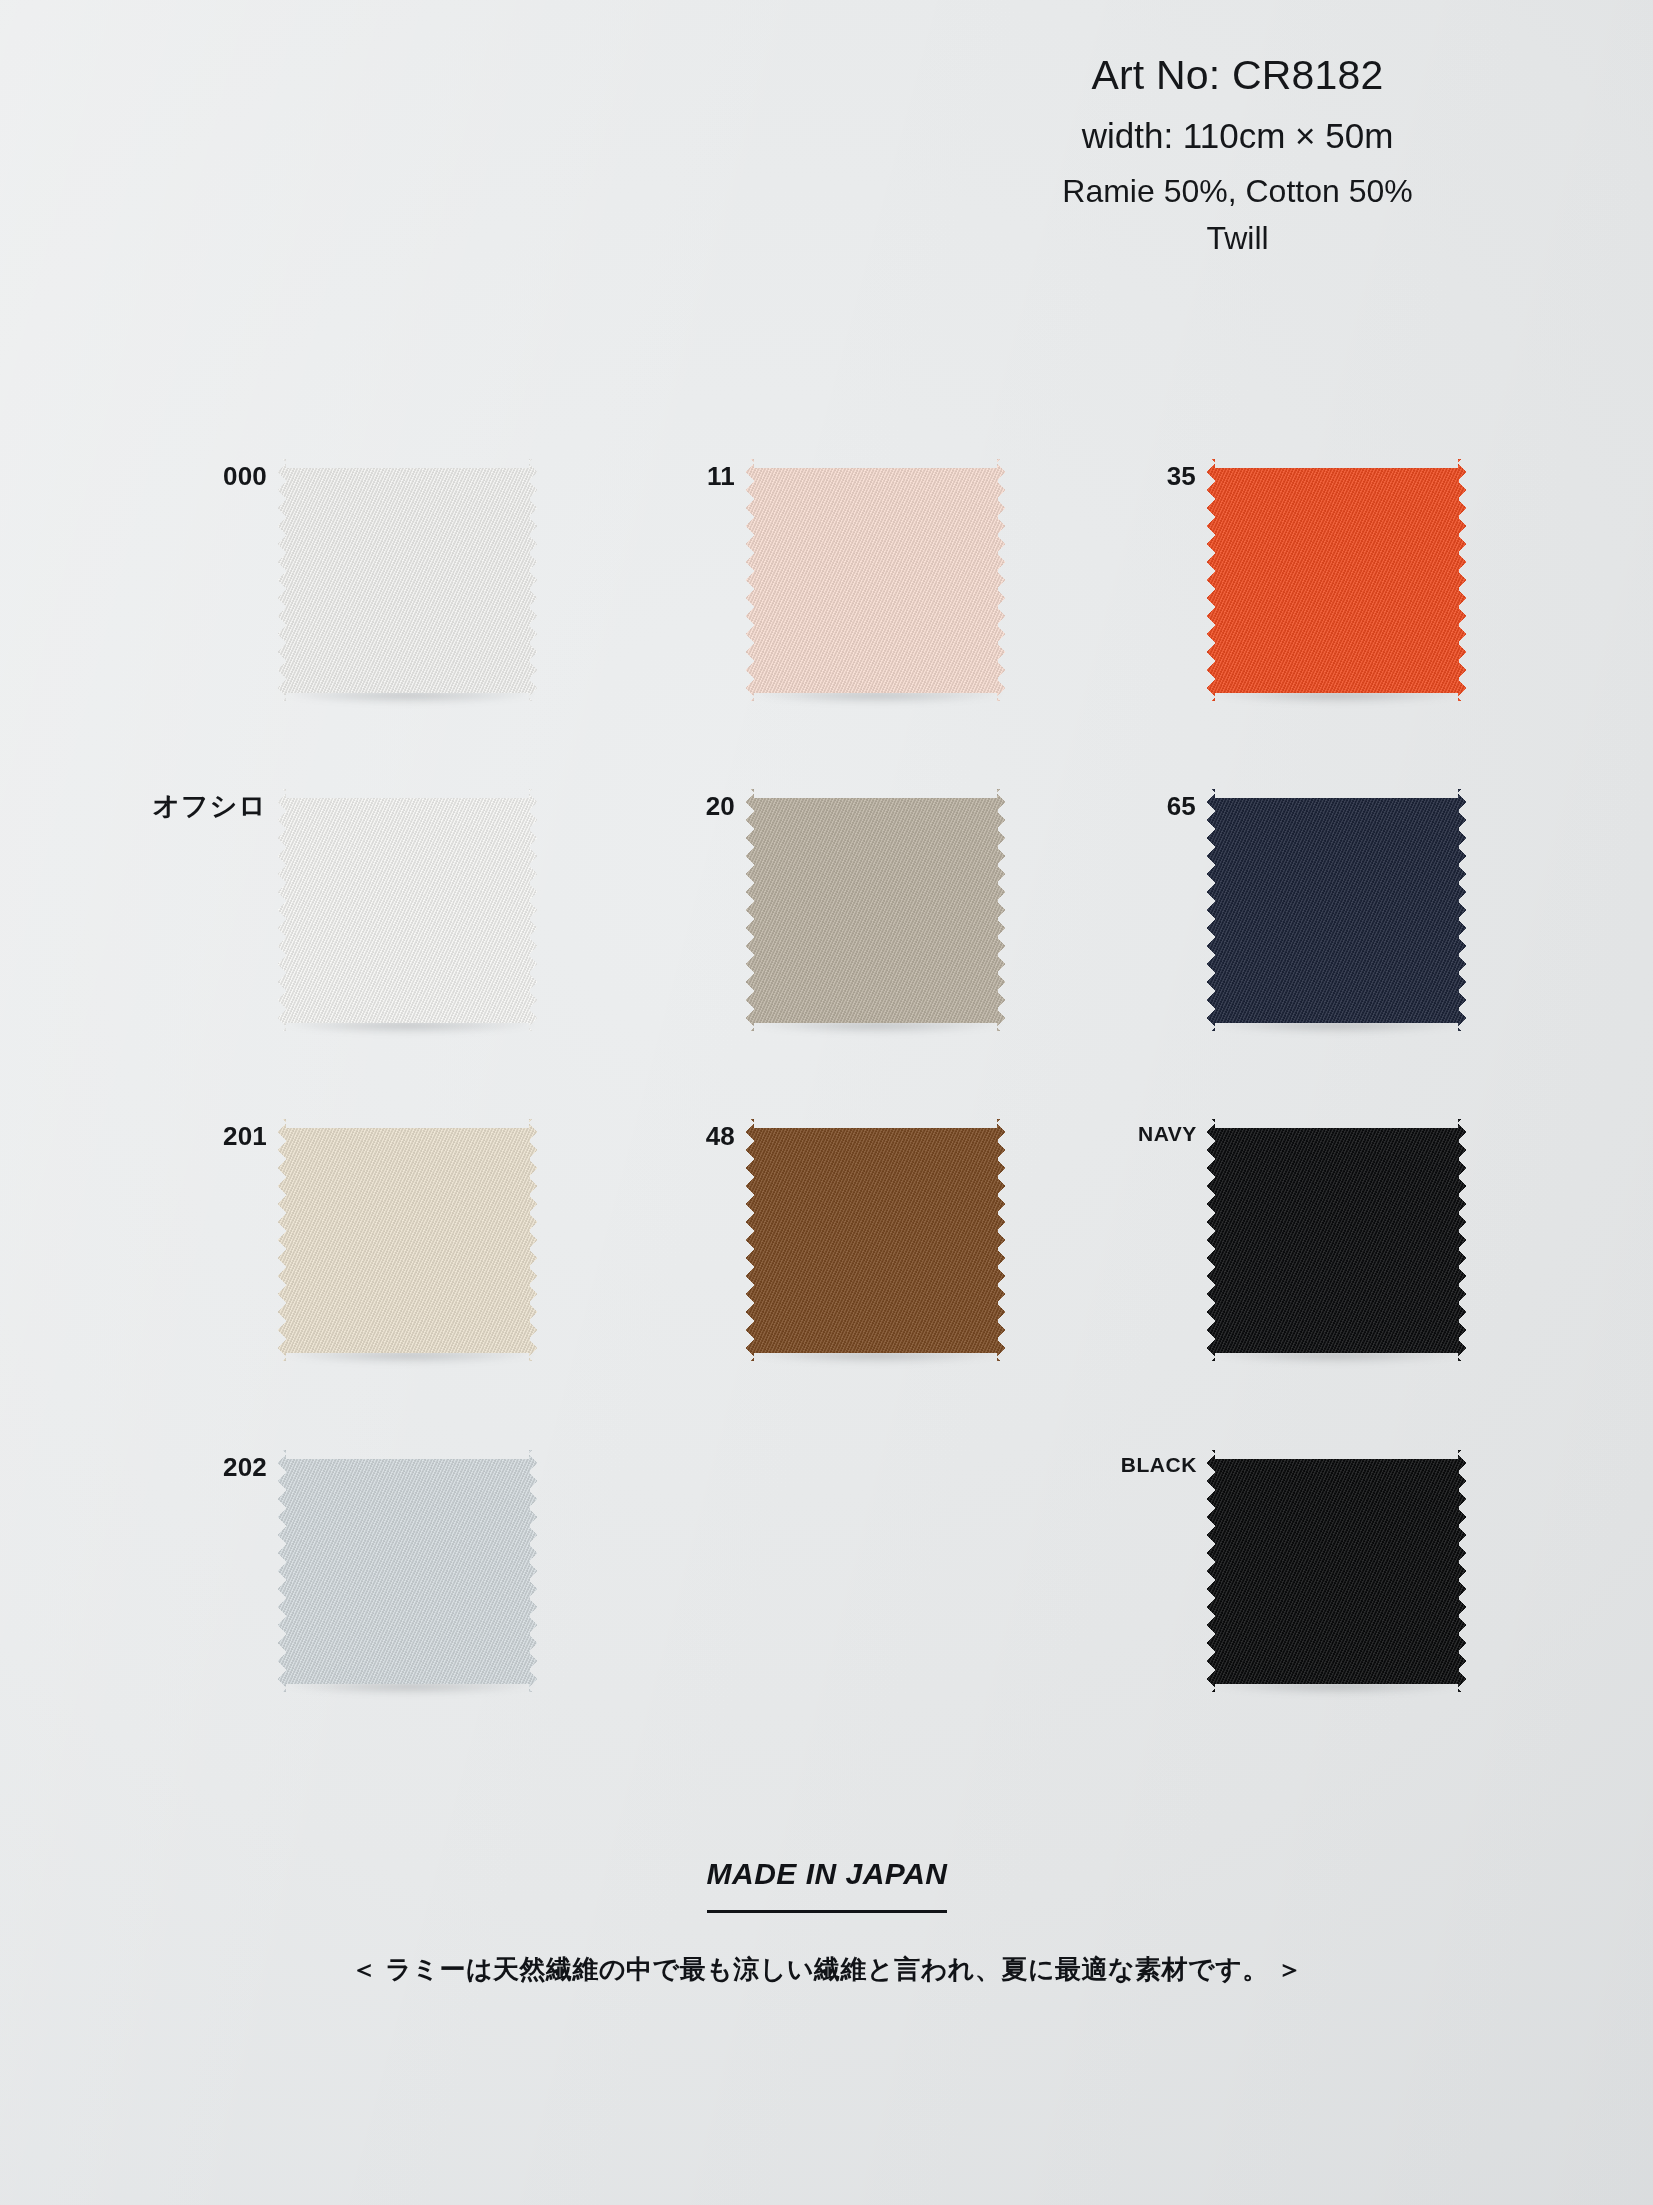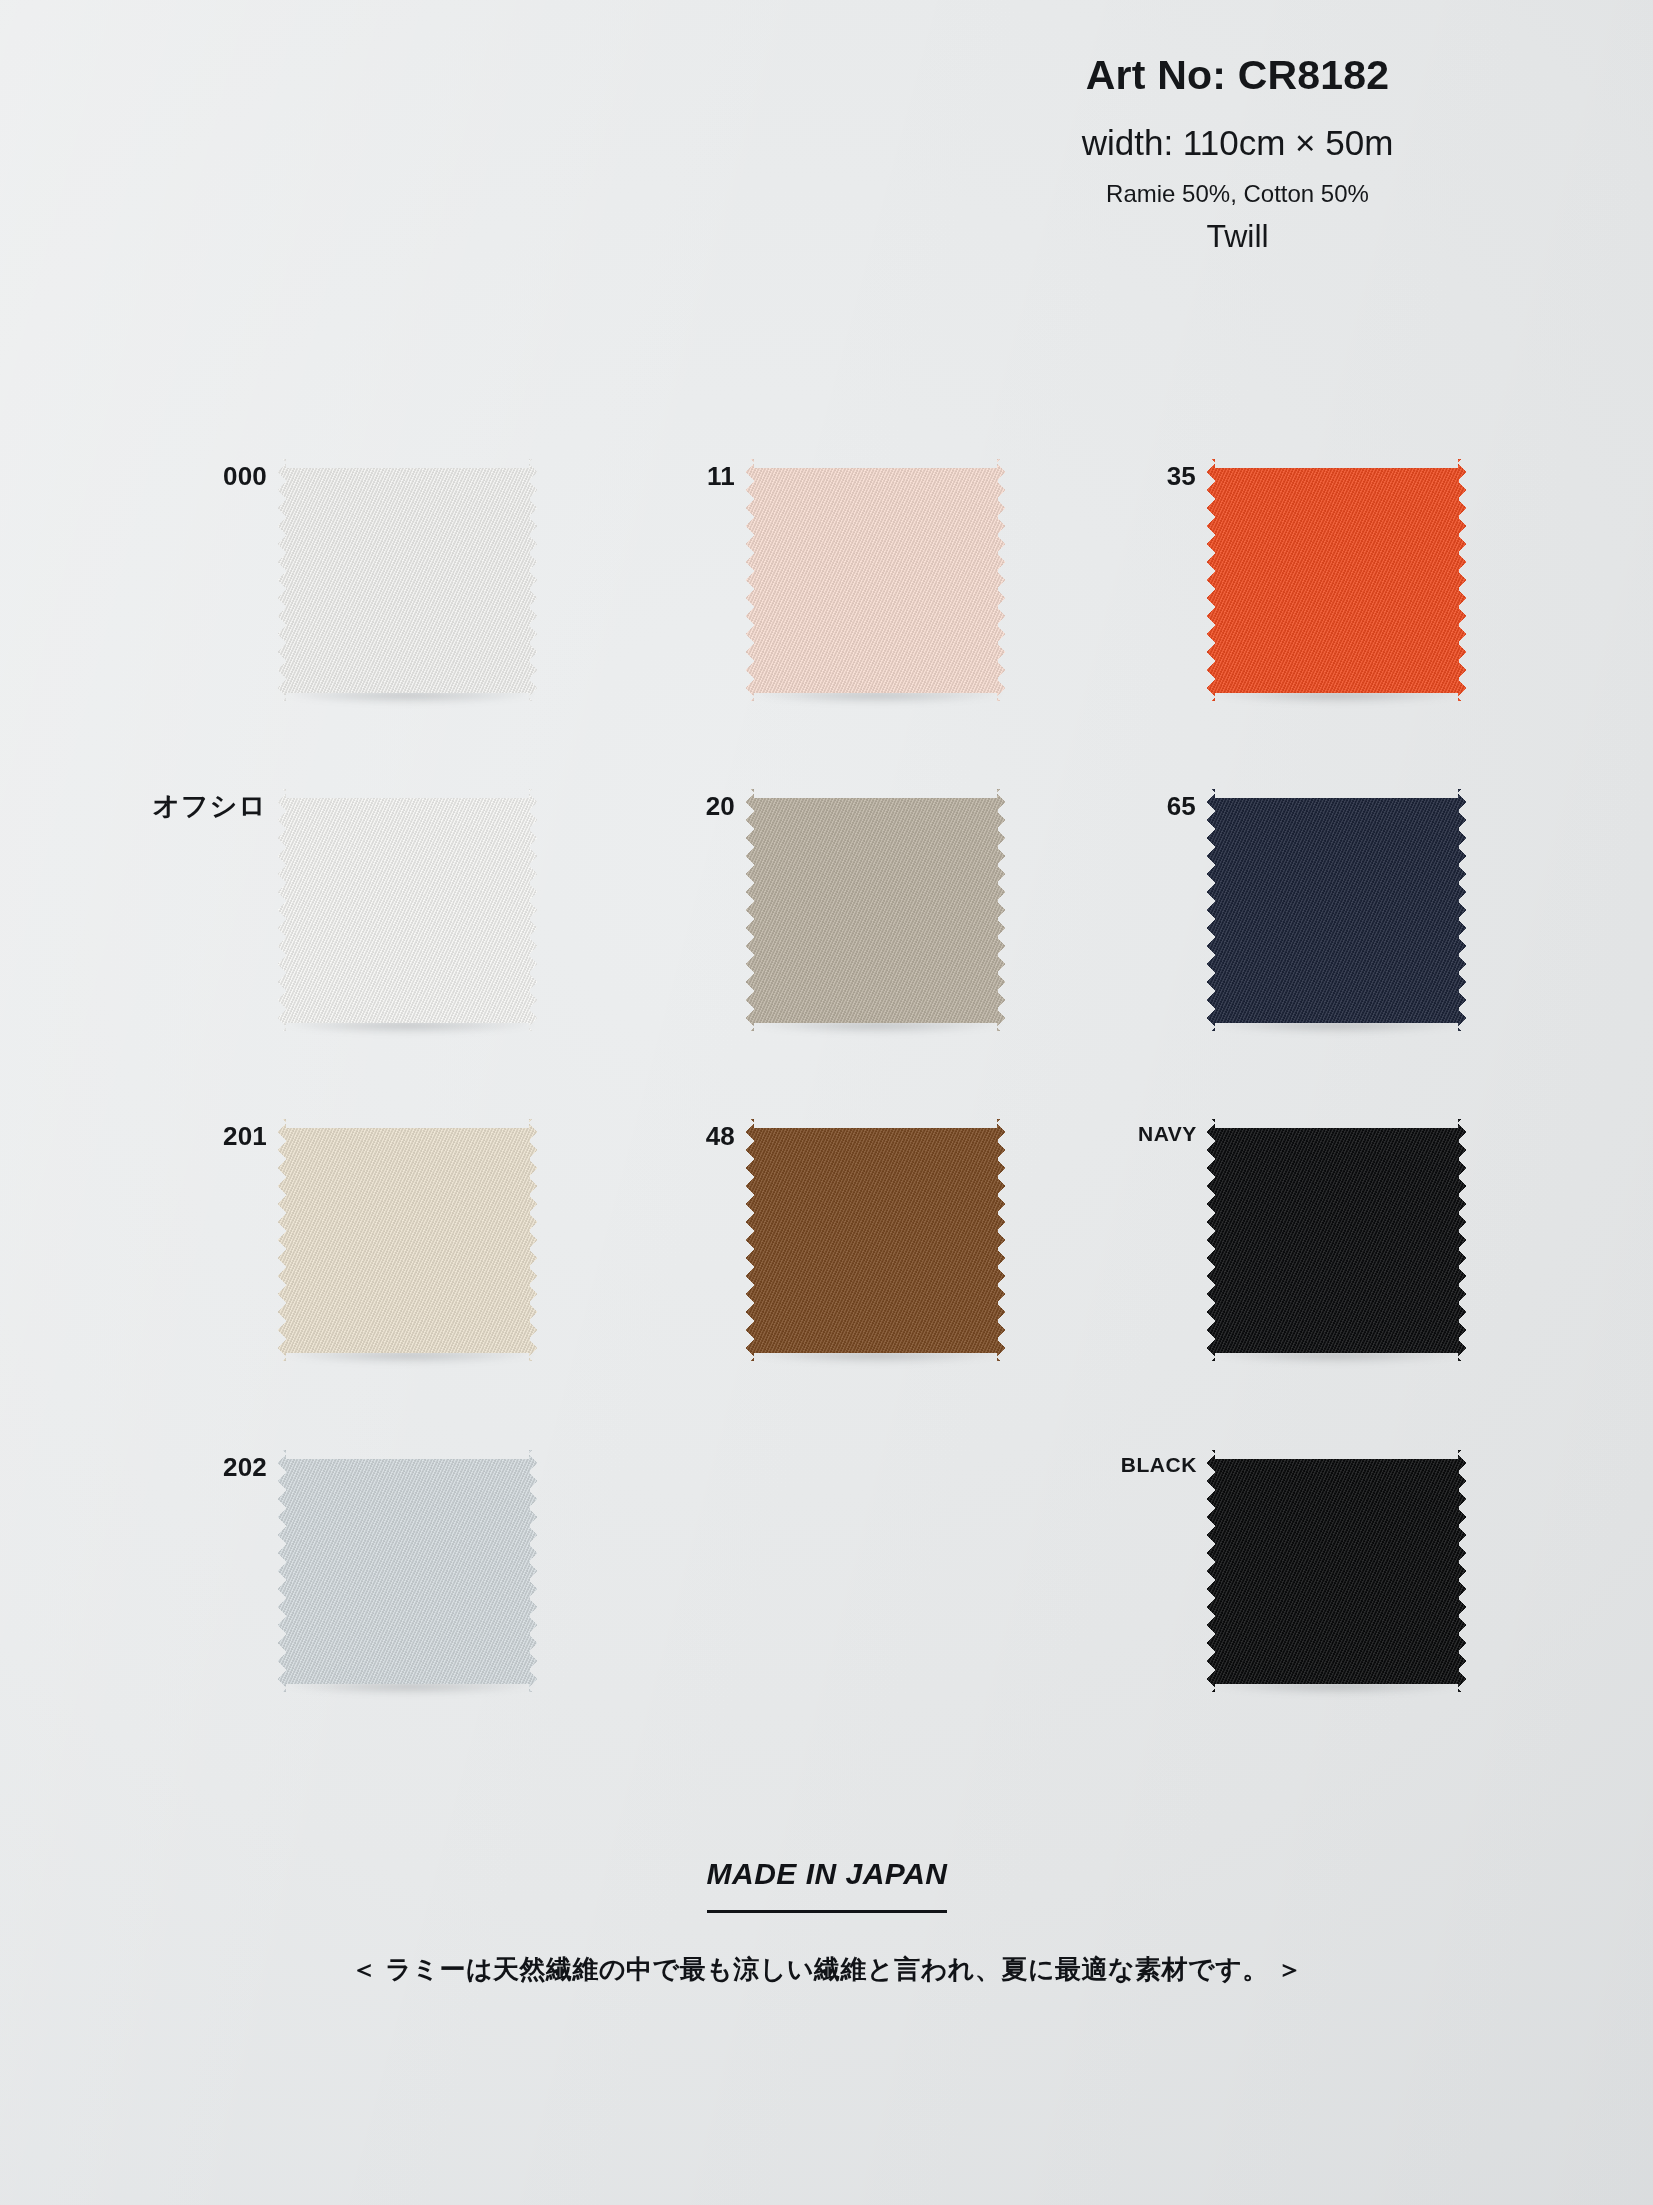--- a/index.html
+++ b/index.html
@@ -40,33 +40,33 @@
   .header {
     position: absolute;
     top: 53px;
     right: 91px;
     width: 651px;
     text-align: center;
     color: #15171a;
   }
   .header .art-no {
     font-size: 41px;
-    font-weight: bold;
+    font-weight: normal;
     letter-spacing: 0.2px;
     line-height: 1.12;
-    margin-bottom: 24px;
+    margin-bottom: 17px;
   }
   .header .width-line {
     font-size: 35px;
     font-weight: normal;
     line-height: 1.14;
     margin-bottom: 17px;
   }
   .header .composition {
-    font-size: 24px;
+    font-size: 32px;
     font-weight: 400;
     line-height: 1.16;
     margin-bottom: 10.5px;
   }
   .header .weave {
     font-size: 32px;
     font-weight: 400;
     line-height: 1.16;
   }
 

